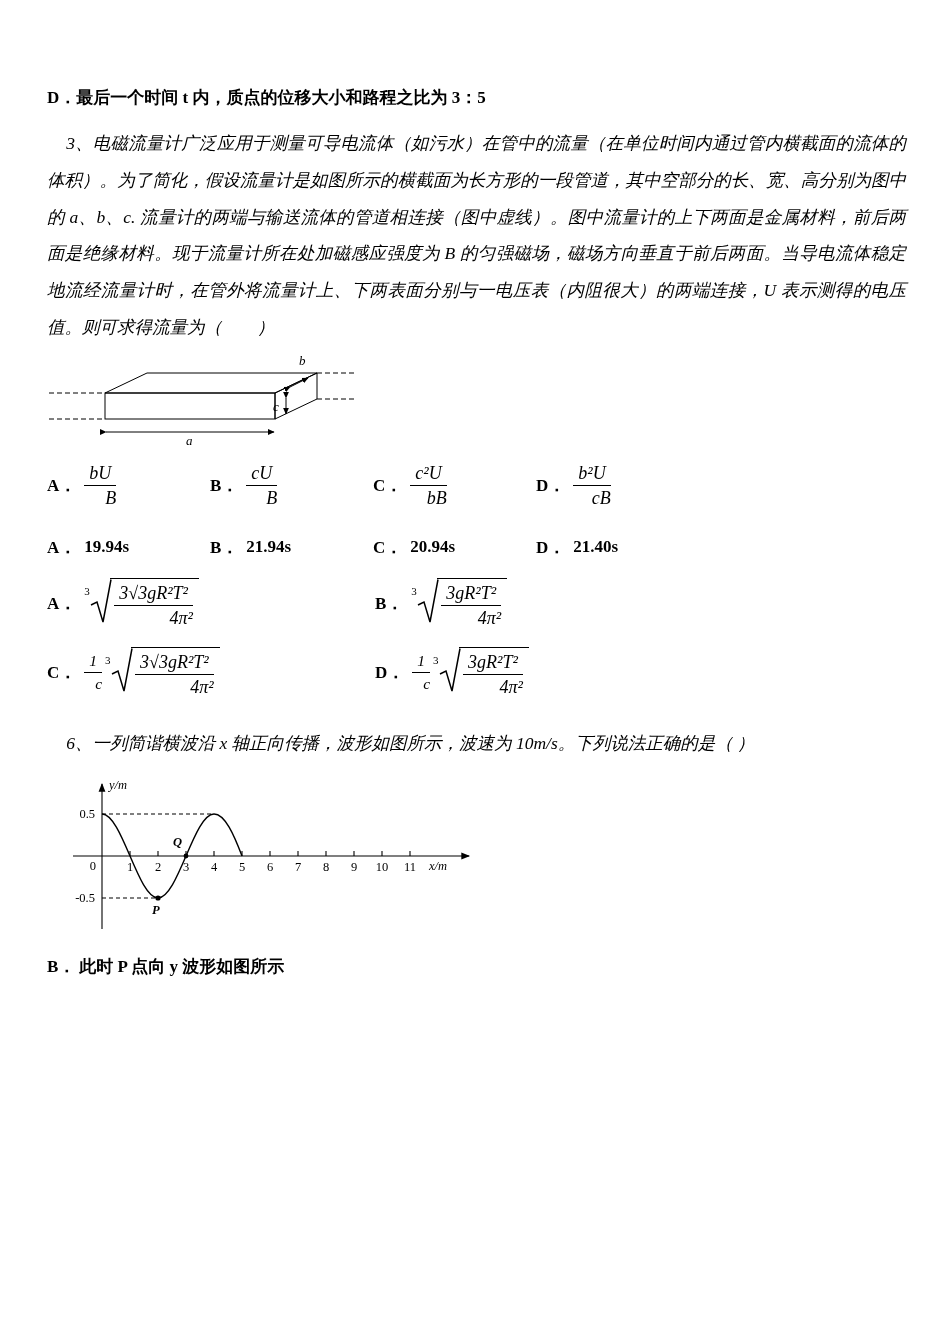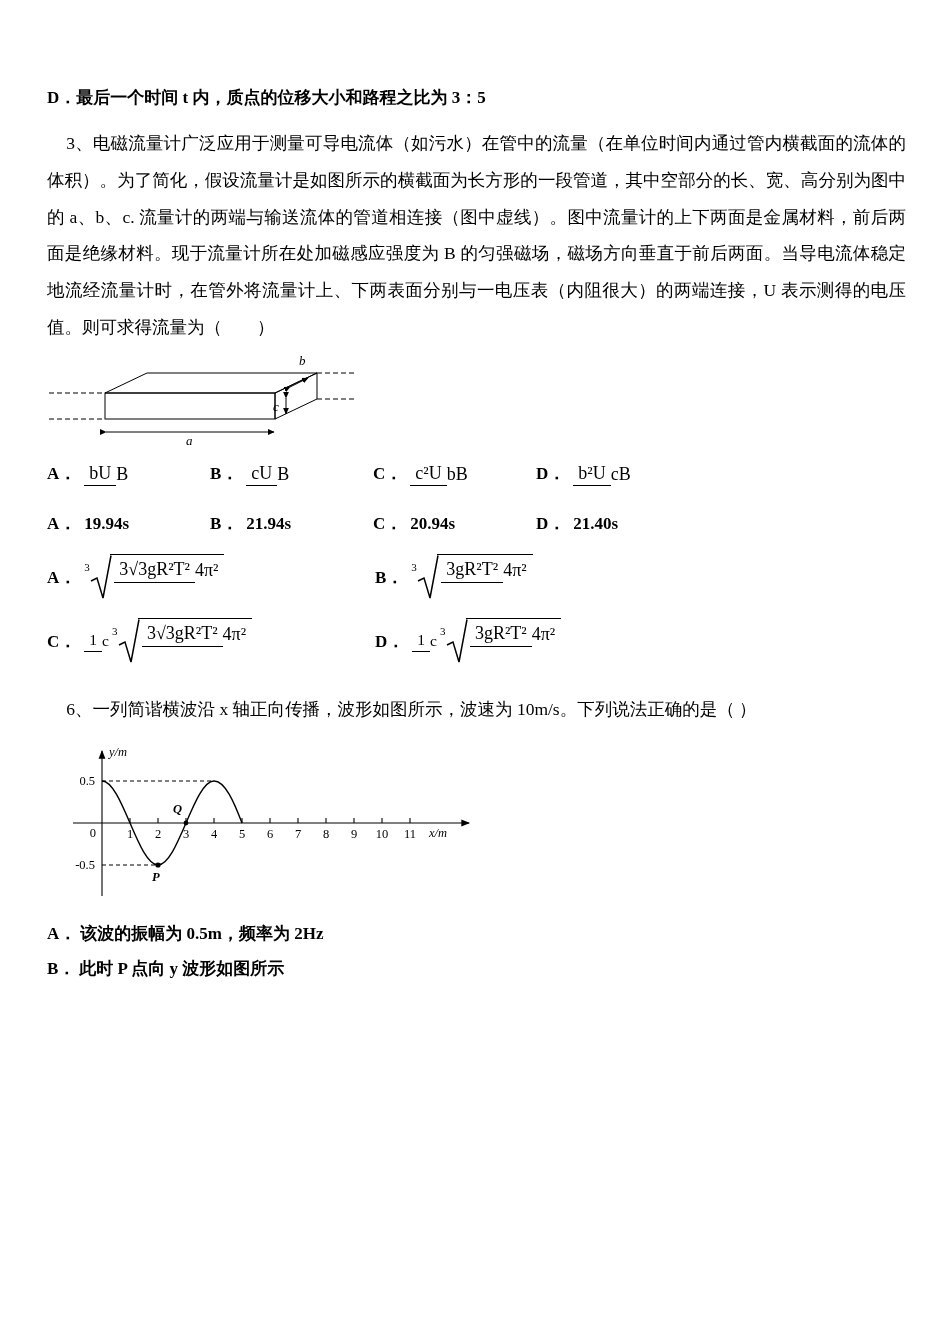--- a/index.html
+++ b/index.html
@@ -11,34 +11,35 @@
     overflow: hidden;
   }
   .page { padding: 86px 44px 0 47px; }
 
   .opt-line { font-weight: bold; font-size: 17px; margin: 0 0 16px 0; }
 
   .q-text {
     font-size: 17.5px; line-height: 2.1;
     text-align: justify; text-indent: 1.1em;
     margin: 0;
+    font-style: italic;
   }
 
   .figure { margin: 2px 0 6px 0; }
   .wave-figure { margin: 0 0 10px 10px; }
 
   .opts-row { display: flex; align-items: center; margin: 10px 0 26px 0; }
   .opts-row .opt { width: 163px; display: flex; align-items: center; }
   .opt-label { font-weight: bold; font-size: 17px; margin-right: 8px; white-space: nowrap; }
   .opt-text { font-weight: bold; font-size: 17px; }
 
   .q4-row { margin: 6px 0 18px 0; }
 
-  .frac { display: inline-flex; flex-direction: row; align-items: flex-start;
-          font-size: 18px; line-height: 1.25; }
+  .frac { display: inline-flex; flex-direction: column; align-items: flex-end;
+          font-style: italic; font-size: 18px; line-height: 1.25; }
   .frac .fnum { border-bottom: 1.3px solid #000; padding: 0 5px 1px 5px; }
   .frac .fden { padding-top: 1px; }
 
   .q5-row { display: flex; align-items: center; margin-bottom: 16px; }
   .q5-row.last { margin-bottom: 26px; }
   .q5-opt { width: 328px; display: flex; align-items: center; }
 
   .cbrt { display: inline-flex; align-items: flex-start; position: relative; padding-left: 6px; }
   .cbrt-idx { position: absolute; left: 0; top: 8px; font-size: 11px; font-style: normal; }
   .cbrt-body { border-top: 1.6px solid #000; margin-left: -2px; margin-top: 1px; padding: 3px 6px 0 4px; }
@@ -267,18 +268,17 @@
           <text x="297" y="100" text-anchor="middle">9</text>
           <text x="325" y="100" text-anchor="middle">10</text>
           <text x="353" y="100" text-anchor="middle">11</text>
           <text x="95" y="143" font-style="italic" font-weight="bold">P</text>
           <text x="116" y="75" font-style="italic" font-weight="bold">Q</text>
         </g>
       </svg>
     </div>
 
     <div class="q6-opts">
-      <p class="opt-line6"><span class="opt-label">A．</span><span>该波的振幅为 0.5m，频率为 2Hz</span></p>
       <p class="opt-line6"><span class="opt-label">B．</span><span>此时 P 点向 y 波形如图所示</span></p>
     </div>
   </section>
 
 </div>
 
 </body></html>

